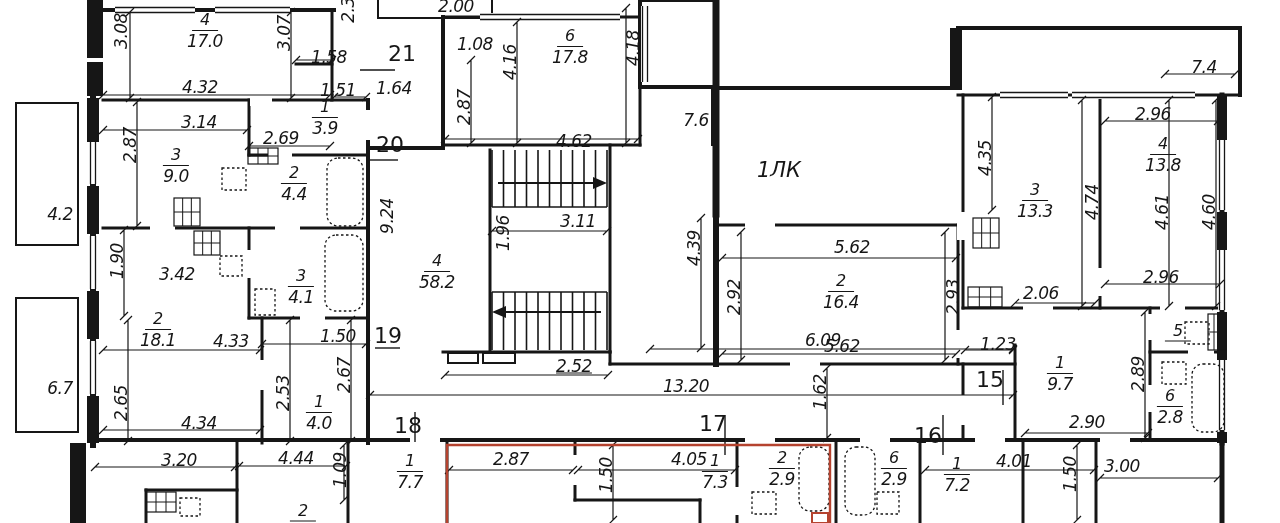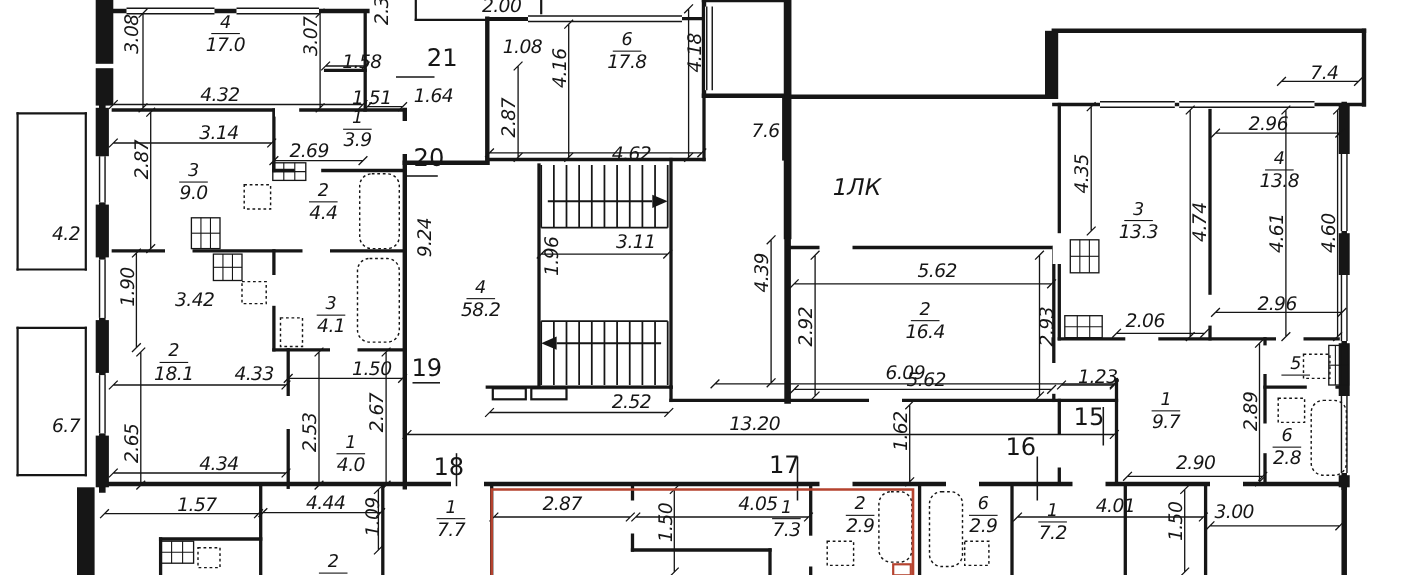--- a/index.html
+++ b/index.html
@@ -321,55 +321,55 @@
       <div class="dim rot" style="left: 387px; top: 216px;">9.24</div>
       <div class="dim" style="left: 456px; top: 6px;">2.00</div>
       <div class="dim" style="left: 475px; top: 44px;">1.08</div>
       <div class="dim rot" style="left: 510px; top: 62px;">4.16</div>
       <div class="dim rot" style="left: 633px; top: 48px;">4.18</div>
       <div class="dim rot" style="left: 464px; top: 107px;">2.87</div>
       <div class="dim" style="left: 574px; top: 130px; margin-top: 11px;">4.62</div>
       <div class="dim" style="left: 696px; top: 120px;">7.6</div>
       <div class="dim rot" style="left: 503px; top: 233px;">1.96</div>
       <div class="dim" style="left: 578px; top: 221px;">3.11</div>
-      <div class="dim" style="left: 574px; top: 366px;">2.52</div>
+      <div class="dim" style="left: 574px; top: 366px; text-decoration: underline;">2.52</div>
       <div class="dim" style="left: 823px; top: 340px;">6.09</div>
       <div class="dim" style="left: 686px; top: 386px;">13.20</div>
       <div class="dim rot" style="left: 820px; top: 392px;">1.62</div>
       <div class="dim rot" style="left: 694px; top: 248px;">4.39</div>
       <div class="dim" style="left: 1204px; top: 67px; font-style: italic;">7.4</div>
       <div class="dim" style="left: 1153px; top: 114px;">2.96</div>
       <div class="dim rot" style="left: 985px; top: 158px;">4.35</div>
       <div class="dim rot" style="left: 1092px; top: 202px;">4.74</div>
       <div class="dim rot" style="left: 1162px; top: 212px;">4.61</div>
       <div class="dim rot" style="left: 1209px; top: 212px;">4.60</div>
       <div class="dim" style="left: 852px; top: 247px;">5.62</div>
       <div class="dim rot" style="left: 734px; top: 297px;">2.92</div>
       <div class="dim rot" style="left: 953px; top: 297px;">2.93</div>
       <div class="dim" style="left: 842px; top: 346px;">5.62</div>
       <div class="dim" style="left: 1041px; top: 293px;">2.06</div>
       <div class="dim" style="left: 1161px; top: 277px;">2.96</div>
       <div class="dim" style="left: 998px; top: 344px;">1.23</div>
       <div class="dim rot" style="left: 1138px; top: 374px;">2.89</div>
       <div class="dim" style="left: 1087px; top: 422px;">2.90</div>
-      <div class="dim" style="left: 179px; top: 460px;">1.57</div>
+      <div class="dim" style="left: 179px; top: 460px;">3.20</div>
       <div class="dim" style="left: 296px; top: 458px;">4.44</div>
       <div class="dim rot" style="left: 340px; top: 470px;">1.09</div>
       <div class="dim" style="left: 511px; top: 459px;">2.87</div>
       <div class="dim rot" style="left: 606px; top: 475px;">1.50</div>
       <div class="dim" style="left: 689px; top: 459px;">4.05</div>
       <div class="dim" style="left: 1014px; top: 461px;">4.01</div>
       <div class="dim rot" style="left: 1070px; top: 474px;">1.50</div>
       <div class="dim" style="left: 1122px; top: 466px;">3.00</div>
       <div class="grid-mark" style="left: 402px; top: 54px;">21</div>
       <div class="grid-mark" style="left: 390px; top: 145px;">20</div>
       <div class="grid-mark" style="left: 388px; top: 336px;">19</div>
       <div class="grid-mark" style="left: 408px; top: 426px;">18</div>
       <div class="grid-mark" style="left: 713px; top: 424px;">17</div>
-      <div class="grid-mark" style="left: 928px; top: 408px;">16</div>
+      <div class="grid-mark" style="left: 928px; top: 436px;">16</div>
       <div class="grid-mark" style="left: 990px; top: 380px;">15</div>
       <div class="room" style="left: 205px; top: 31px;">
         <span class="num">4</span>
         <span class="area">17.0</span>
       </div>
       <div class="room" style="left: 325px; top: 118px;">
         <span class="num">1</span>
         <span class="area">3.9</span>
       </div>
       <div class="room" style="left: 176px; top: 166px;">

